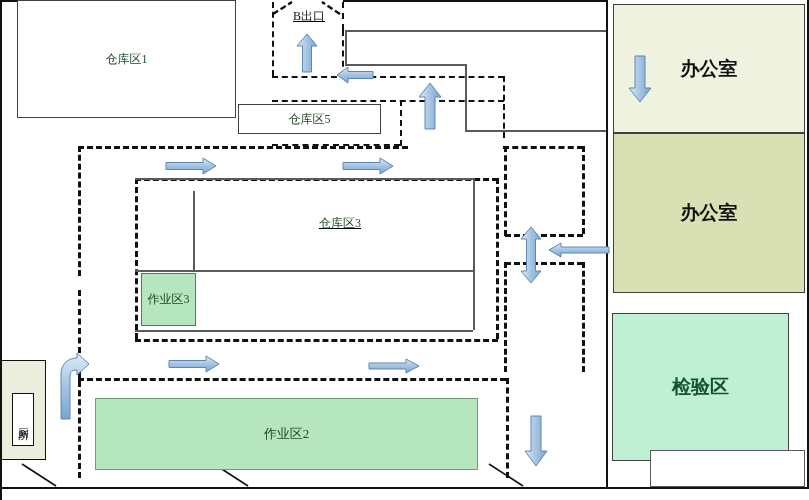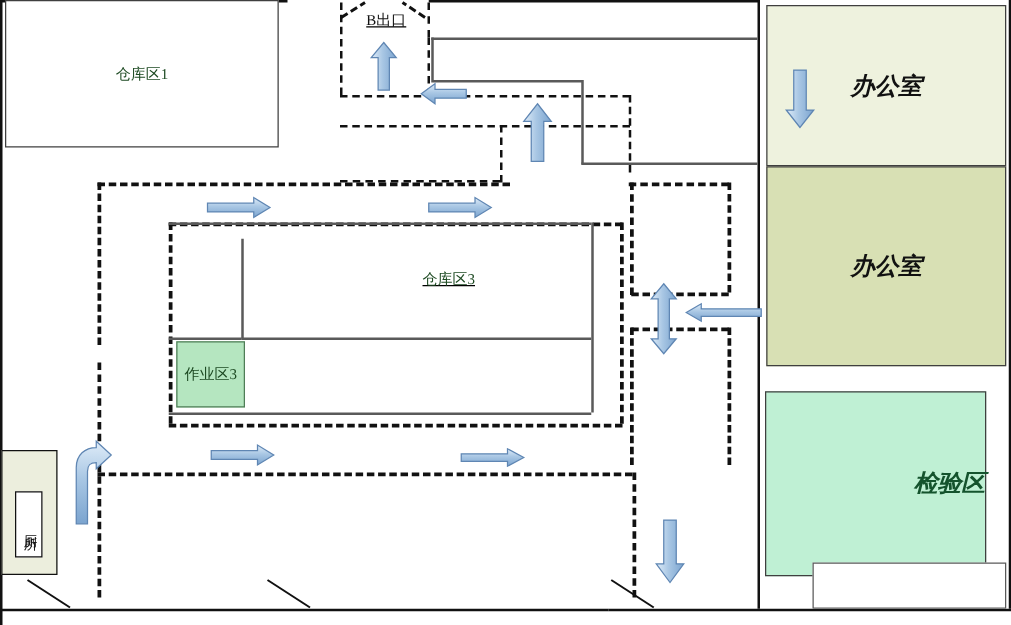--- a/index.html
+++ b/index.html
@@ -15,21 +15,21 @@
     position:absolute;
     box-sizing:border-box;
     border:1.5px solid #3f3f3f;
     display:flex;align-items:center;justify-content:center;
     background:#ffffff;
   }
   .room .lbl{
     font-size:12px;color:#1d4a22;white-space:nowrap;
     font-family:"Liberation Serif","DejaVu Serif",serif;
   }
-  .lbl-big{font-size:19px !important;font-weight:bold;font-style:italic;}
+  .lbl-big{font-size:19px !important;font-weight:bold;}
   .lbl-mid{font-size:13px !important;}
   .noborder{border:none;text-decoration:underline;}
 
   
   .dash-h{position:absolute;border-top:3px dashed #111;height:0;}
   .dash-v{position:absolute;border-left:3px dashed #111;width:0;}
   .dash-h-thin{position:absolute;border-top:2.5px dashed #111;height:0;}
   .dash-v-thin{position:absolute;border-left:2.5px dashed #111;width:0;}
 
   
@@ -82,24 +82,27 @@
   <svg class="diag" style="left:20px;top:462px;width:40px;height:28px;">
     <line x1="2" y1="2" x2="36" y2="24" stroke="#111" stroke-width="1.6"></line>
   </svg>
   <svg class="diag" style="left:212px;top:462px;width:40px;height:28px;">
     <line x1="2" y1="2" x2="36" y2="24" stroke="#111" stroke-width="1.6"></line>
   </svg>
   <svg class="diag" style="left:487px;top:462px;width:40px;height:28px;">
     <line x1="2" y1="2" x2="36" y2="24" stroke="#111" stroke-width="1.6"></line>
   </svg>
 
-  <div class="room" style="left:4px;top:0;width:219px;height:118px;">
+  <div class="room" style="left:17px;top:0;width:219px;height:118px;">
     <span class="lbl">仓库区1</span>
   </div>
 
+  <div class="room" style="left:238px;top:104px;width:143px;height:30px;">
+    <span class="lbl">仓库区5</span>
+  </div>
 
   <div class="wall-h-g" style="left:345px;top:30px;width:261px;"></div>
   <div class="wall-v-g" style="left:345px;top:30px;height:34px;"></div>
   <div class="wall-h-g" style="left:345px;top:64px;width:121px;"></div>
   <div class="wall-v-g" style="left:465px;top:64px;height:67px;"></div>
   <div class="wall-h-g" style="left:465px;top:130px;width:141px;"></div>
 
   <div class="dash-v-thin" style="left:272px;top:2px;height:74px;"></div>
   <div class="dash-v-thin" style="left:342px;top:2px;height:28px;"></div>
   <svg class="diag" style="left:270px;top:0px;width:80px;height:20px;">
@@ -130,51 +133,54 @@
 
   <div class="dash-h" style="left:135px;top:178px;width:363px;"></div>
   <div class="dash-v" style="left:135px;top:178px;height:161px;"></div>
   <div class="dash-v" style="left:496px;top:178px;height:161px;"></div>
   <div class="dash-h" style="left:135px;top:339px;width:363px;"></div>
 
   <div class="wall-h-g" style="left:135px;top:178px;width:338px;"></div>
   <div class="wall-v-g" style="left:473px;top:178px;height:152px;"></div>
   <div class="wall-v-g" style="left:193px;top:191px;height:80px;"></div>
   <div class="wall-h-g" style="left:135px;top:270px;width:58px;"></div>
-  <div class="room noborder" style="left:300px;top:212px;width:80px;height:22px;background:transparent;justify-content:flex-end;">
+  <div class="room noborder" style="left:300px;top:212px;width:80px;height:22px;background:transparent;">
     <span class="lbl">仓库区3</span>
   </div>
 
   <div class="wall-h-g" style="left:193px;top:270px;width:280px;"></div>
   <div class="wall-h-g" style="left:135px;top:330px;width:338px;"></div>
 
 
   <div class="room" style="left:141px;top:273px;width:55px;height:53px;background:#b5e6c0;border:1.5px solid #4f7d57;">
     <span class="lbl">作业区3</span>
   </div>
 
 
   <div class="room" style="left:1px;top:360px;width:45px;height:100px;background:#eceedd;border:1.5px solid #111;"></div>
   <div class="room" style="left:12px;top:393px;width:22px;height:53px;background:#ffffff;border:1.5px solid #111;">
     <span class="vert-text">厕所</span>
   </div>
 
   <div class="dash-h" style="left:78px;top:378px;width:428px;"></div>
   <div class="dash-v" style="left:506px;top:378px;height:100px;"></div>
   <div class="dash-v" style="left:78px;top:372px;height:106px;"></div>
+  <div class="room" style="left:95px;top:398px;width:383px;height:72px;background:#b5e6c0;border:1.5px solid #6f9a78;">
+    <span class="lbl lbl-mid">作业区2</span>
+  </div>
 
   <div class="room" style="left:613px;top:4px;width:192px;height:129px;background:#eef2de;border:1.5px solid #3f3f3f;">
     <span class="lbl lbl-big" style="color:#111;">办公室</span>
   </div>
 
   <div class="room" style="left:613px;top:133px;width:192px;height:160px;background:#d8e0b4;border:1.5px solid #3f3f3f;">
     <span class="lbl lbl-big" style="color:#111;">办公室</span>
   </div>
 
-  <div class="room" style="left:612px;top:313px;width:177px;height:148px;background:#bff0d4;border:1.5px solid #3f3f3f;justify-content:flex-end;">
+  <div class="room" style="left:612px;top:313px;width:177px;height:148px;background:#bff0d4;border:1.5px solid #3f3f3f;">
     <span class="lbl lbl-big" style="color:#14532d;">检验区</span>
   </div>
 
   <div class="room" style="left:650px;top:450px;width:155px;height:37px;background:#ffffff;border:1.5px solid #5a5a5a;"></div>
 
   <div class="arrow" style="left:296px;top:33px;">
     <svg width="22" height="40" viewBox="0 0 22 40">
       <polygon class="ar-bodyv" points="11,1 21,13 15.5,13 15.5,39 6.5,39 6.5,13 1,13"></polygon>
     </svg>
   </div>

